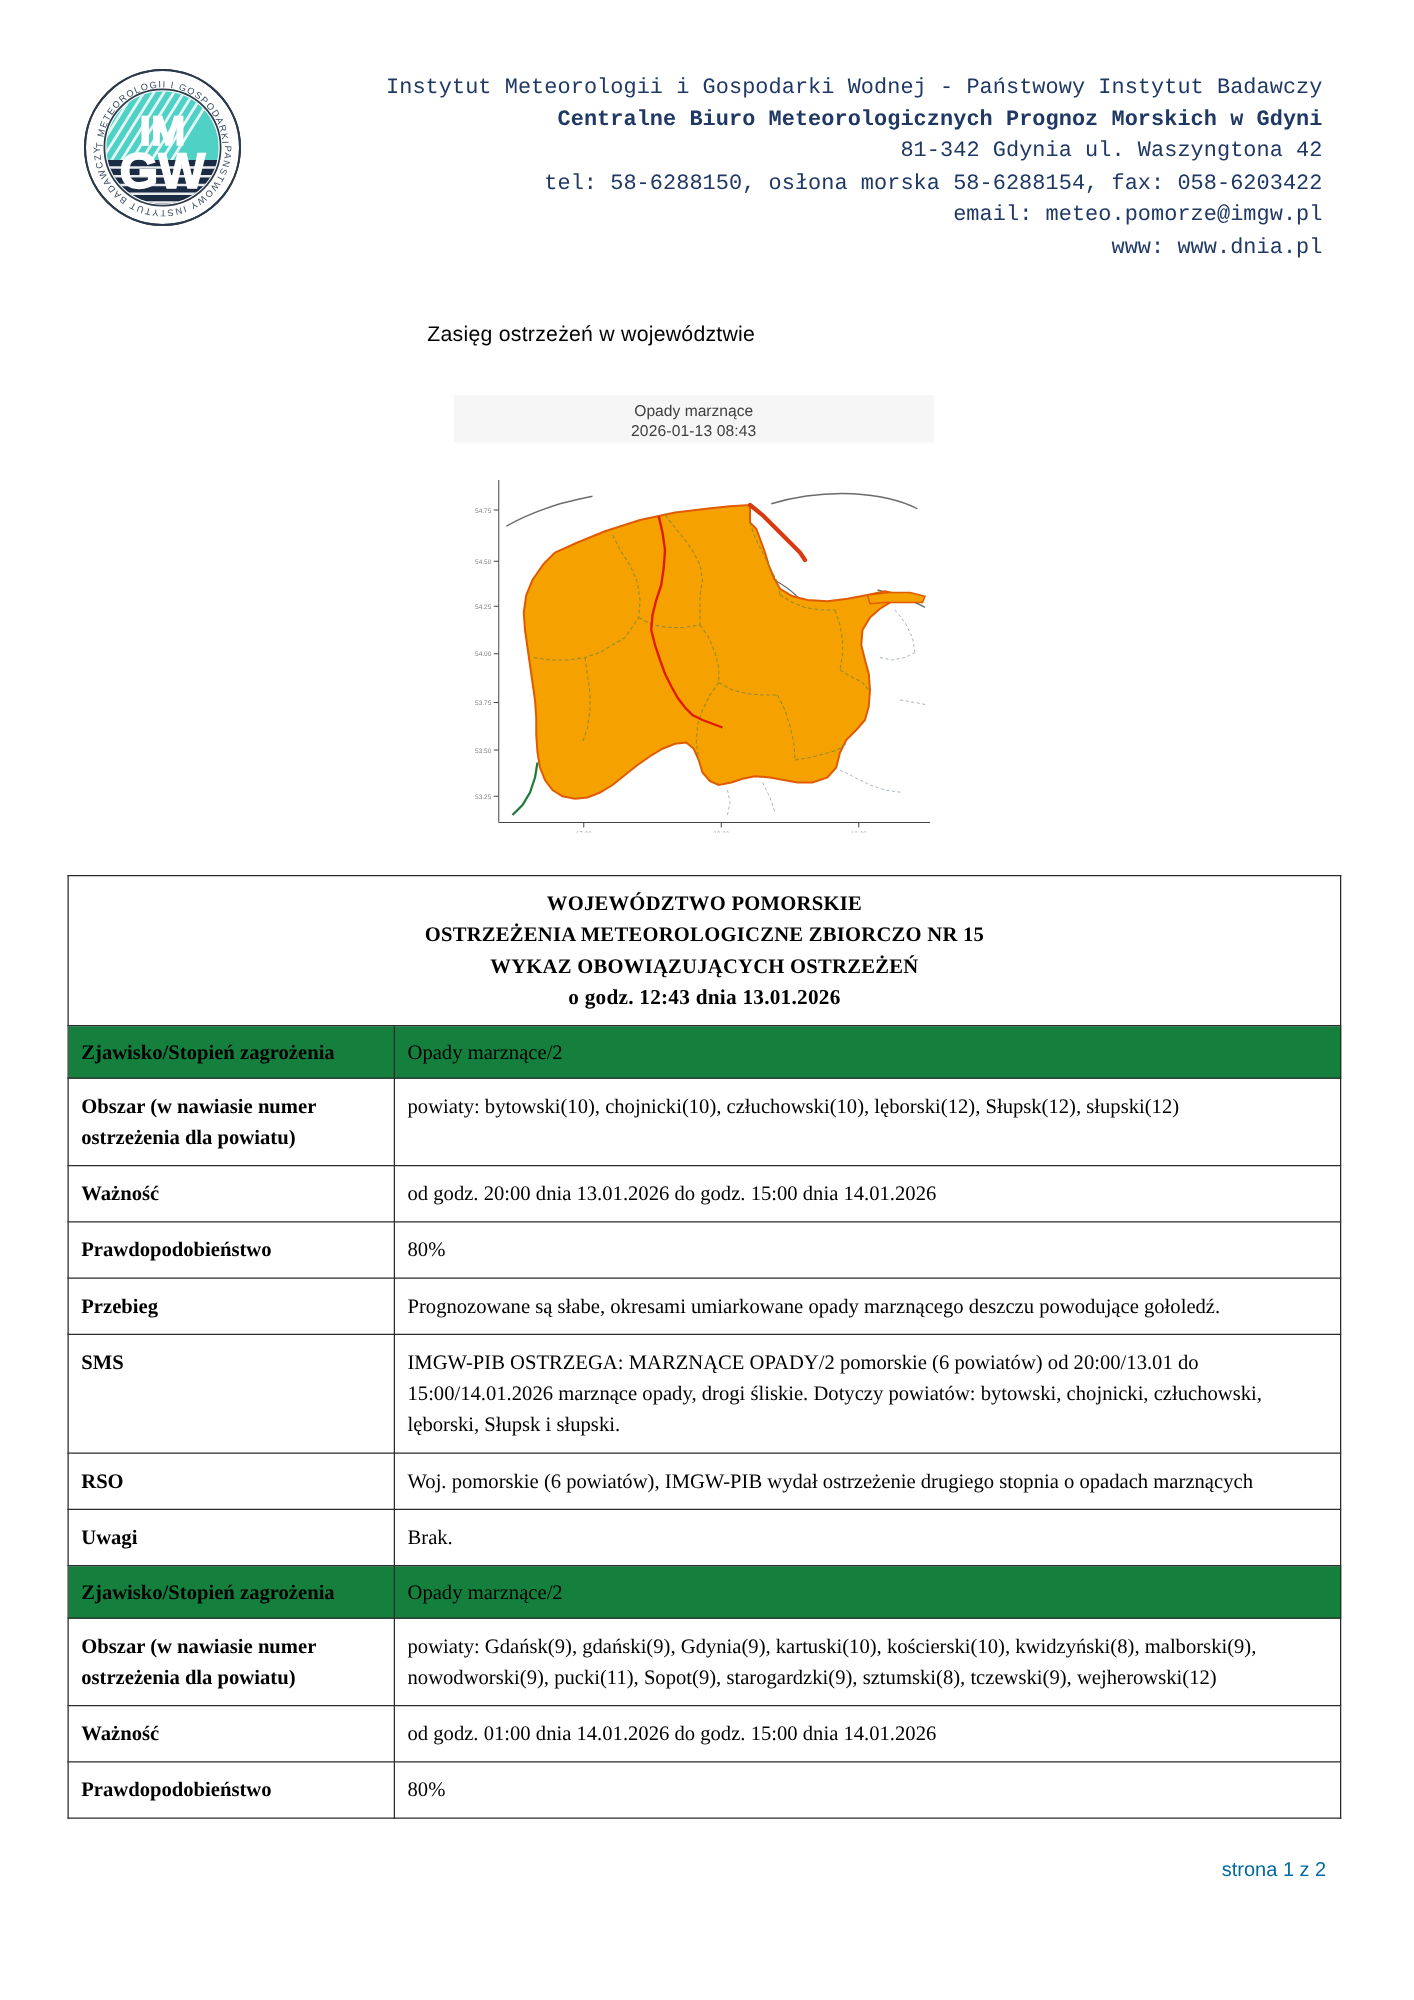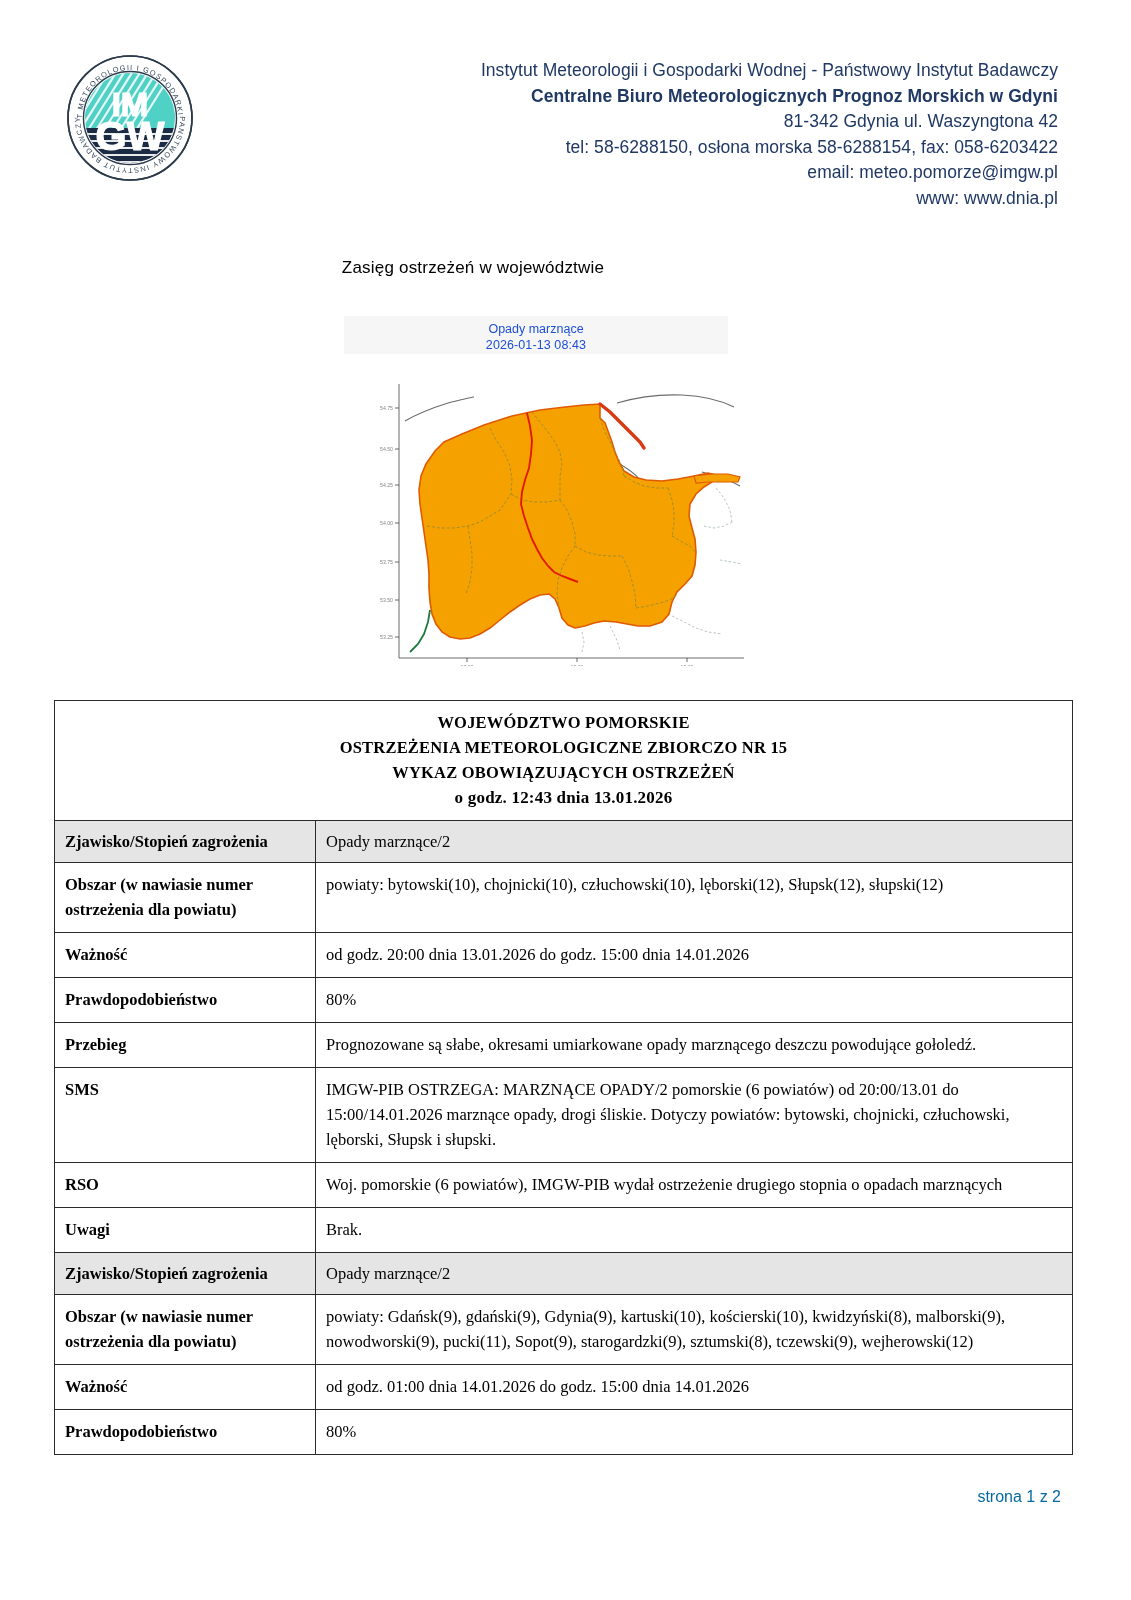--- a/index.html
+++ b/index.html
@@ -29,21 +29,21 @@
     width: 140px;
     height: 140px;
   }
   .logo svg { display:block; width:140px; height:140px; }
 
   .org-block {
     position: absolute;
     right: 73px;
     top: 58px;
     text-align: right;
-    font-family: Liberation Sans, sans-serif;
+    font-family: Liberation Mono, monospace;
     color: #1f3864;
     font-size: 17.5px;
     line-height: 25.5px;
     letter-spacing: 0.05px;
   }
   .org-block .bold { font-weight: bold; }
 
   
   .map-section {
     position: absolute;
@@ -53,32 +53,32 @@
   }
   .map-heading {
     text-align: center;
     font-family: "Liberation Sans", "DejaVu Sans", sans-serif;
     font-size: 17px;
     color: #000;
     letter-spacing: 0.2px;
   }
   .map-caption-box {
     position: absolute;
-    left: 344px;
+    left: 363px;
     top: 58px;
     width: 384px;
     height: 38px;
     background: #f6f6f6;
     text-align: center;
     font-family: "Liberation Sans", "DejaVu Sans", sans-serif;
     font-size: 12.5px;
     line-height: 15.5px;
     padding-top: 6px;
     box-sizing: border-box;
-    color: #1d4ed8;
+    color: #404040;
   }
   .map-caption-box .line2 { letter-spacing: 0.1px; }
 
   .map-frame {
     position: absolute;
     left: 372px;
     top: 118px;
     width: 378px;
     height: 290px;
     background: #ffffff;
@@ -110,21 +110,21 @@
     color: #e00000;
     font-weight: bold;
     font-size: 20.5px;
     line-height: 27.5px;
     padding: 14px 8px 11px 8px;
     letter-spacing: 0.2px;
   }
   .title-cell .t-small { font-size: 17px; }
 
   tr.hdr td {
-    background: #e5e5e5;
+    background: #15803d;
     font-weight: bold;
     padding-top: 8px;
     padding-bottom: 8px;
   }
   tr.hdr td.val { font-weight: normal; }
 
   td.label { font-weight: bold; }
   td.val   { font-weight: normal; }
 
   

